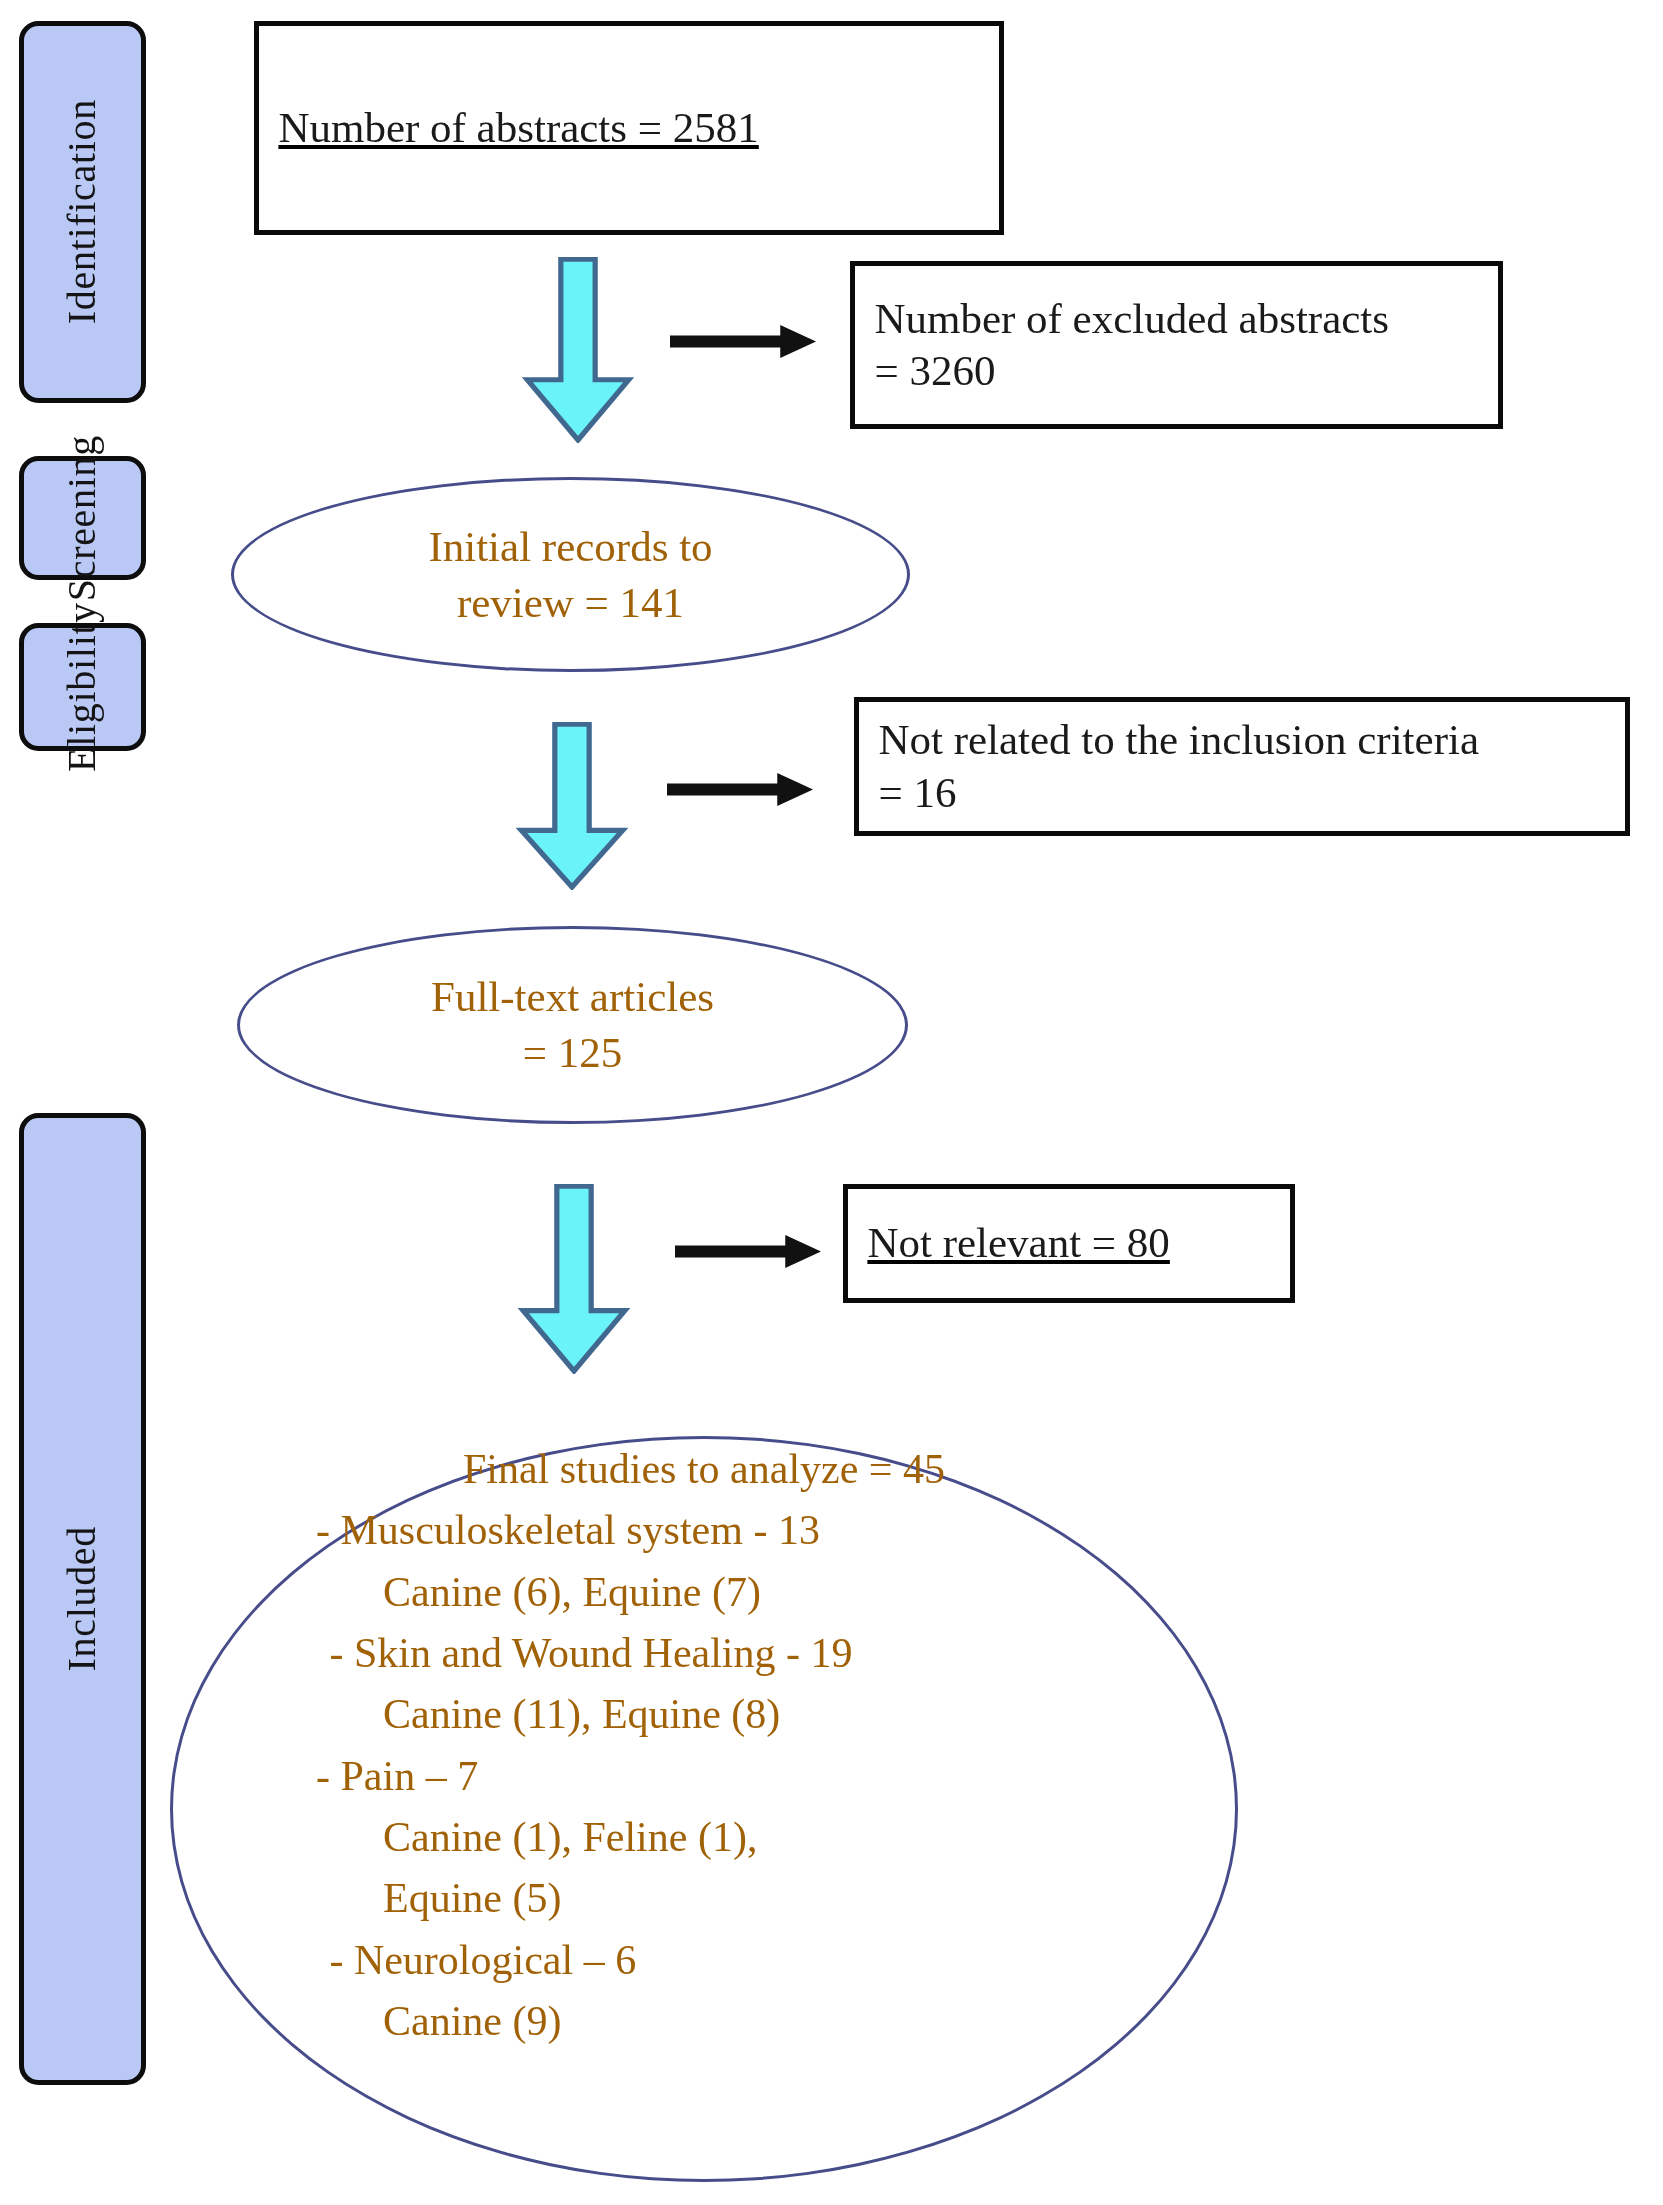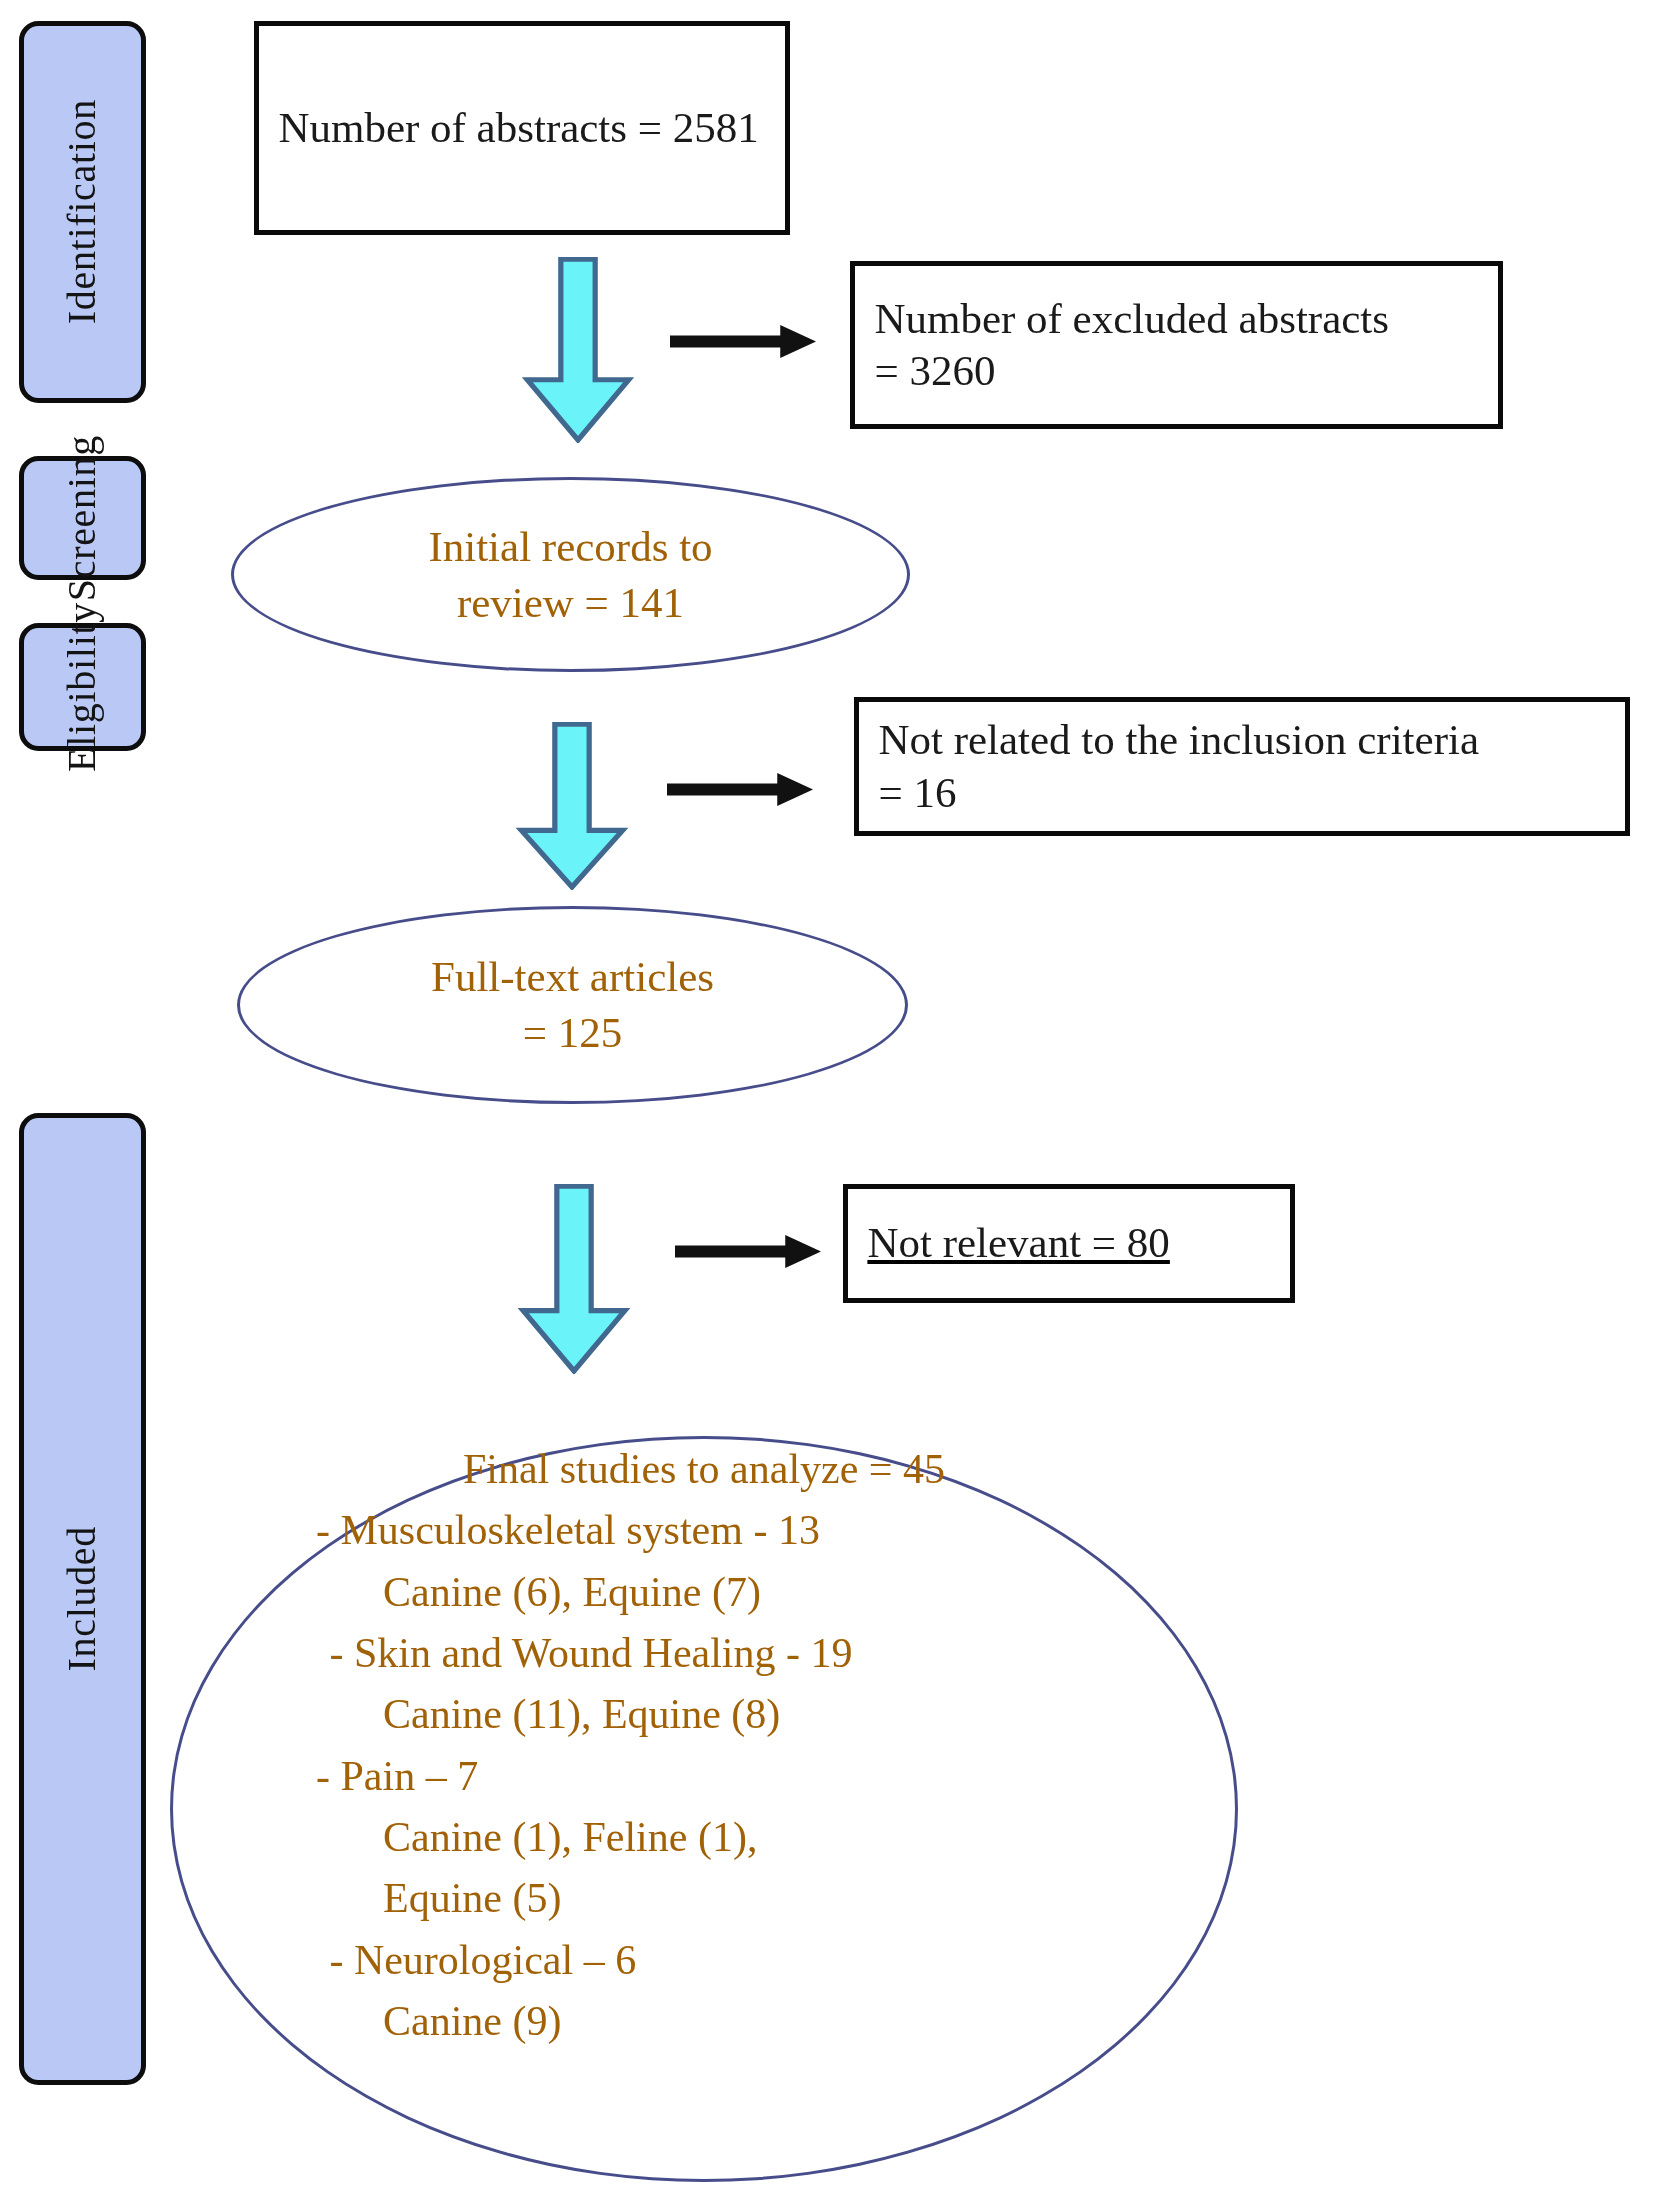--- a/index.html
+++ b/index.html
@@ -52,21 +52,21 @@
     display:flex;
     align-items:center;
     padding:7.5px 19.4px;
   }
   .flow-box .box-text{
     font-size:43px;
     line-height:1.22;
     color:#1a1a1a;
   }
 
-  #box-abstracts      {left:254px;  top:21px;   width:536px;  height:214px;}
+  #box-abstracts      {left:254px;  top:21px;   width:750px;  height:214px;text-decoration:underline;}
   #box-excluded       {left:850px; top:261px;  width:653px;  height:168px;}
   #box-not-related    {left:854px; top:697px;  width:776px; height:139px;}
   #box-not-relevant   {left:843px; top:1184px; width:452px;  height:119px;text-decoration:underline;}
 
   
   .flow-ellipse{
     position:absolute;
     box-sizing:border-box;
     background:#ffffff;
     border:3.7px solid #474d8a;
@@ -76,21 +76,21 @@
     justify-content:center;
     text-align:center;
   }
   .flow-ellipse .ellipse-text{
     font-size:43px;
     line-height:1.30;
     color:#a16207;
   }
 
   #ellipse-initial-records{left:231px; top:477px;  width:679px; height:195px;}
-  #ellipse-fulltext      {left:237px; top:906px; width:671px; height:198px;}
+  #ellipse-fulltext      {left:237px; top:926px; width:671px; height:198px;}
 
   #ellipse-included{
     left:170px; top:1436px; width:1068px; height:746px;
     align-items:flex-start;
   }
   #ellipse-included .ellipse-text{
     font-size:42px;
     line-height:1.46;
     text-align:left;
     width:776px;

